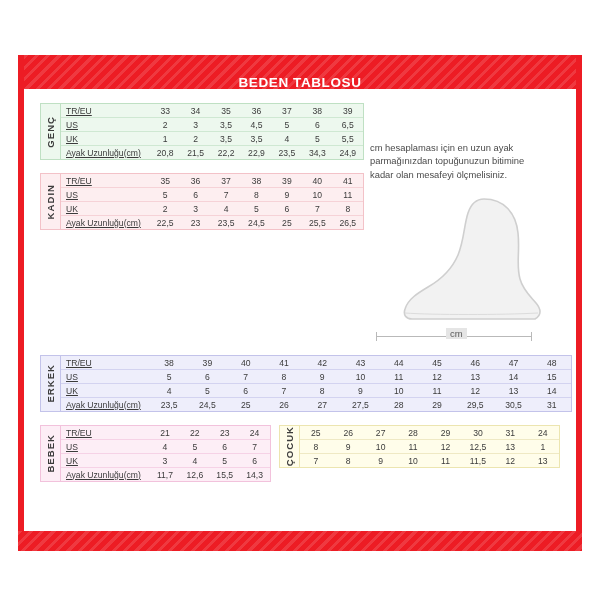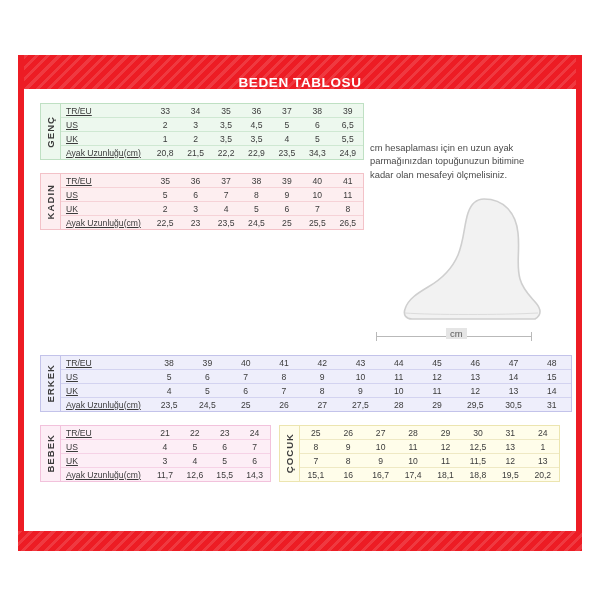--- a/index.html
+++ b/index.html
@@ -439,31 +439,20 @@
                 <td class="rowhead" style="width:0;padding:0;"></td>
                 <td>7</td>
                 <td>8</td>
                 <td>9</td>
                 <td>10</td>
                 <td>11</td>
                 <td>11,5</td>
                 <td>12</td>
                 <td>13</td>
               </tr>
-              <tr>
-                <td class="rowhead" style="width:0;padding:0;"></td>
-                <td>15,1</td>
-                <td>16</td>
-                <td>16,7</td>
-                <td>17,4</td>
-                <td>18,1</td>
-                <td>18,8</td>
-                <td>19,5</td>
-                <td>20,2</td>
-              </tr>
             </tbody>
               </table>
           </div>
         </div>
 
       </div>
     </div>
 
     <div class="bottom-band"></div>
   </div>

